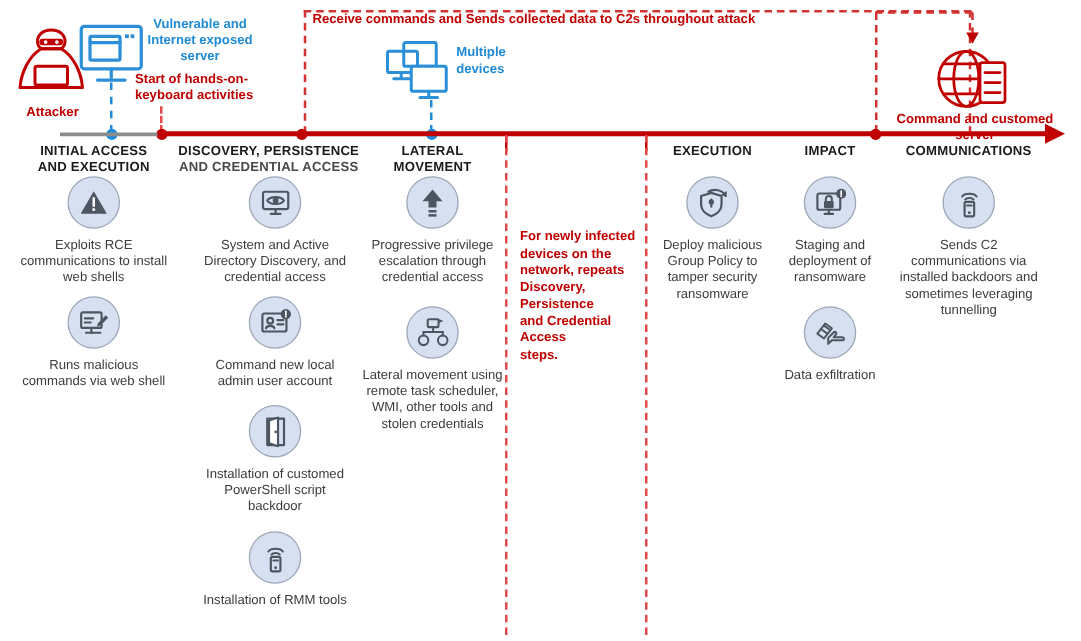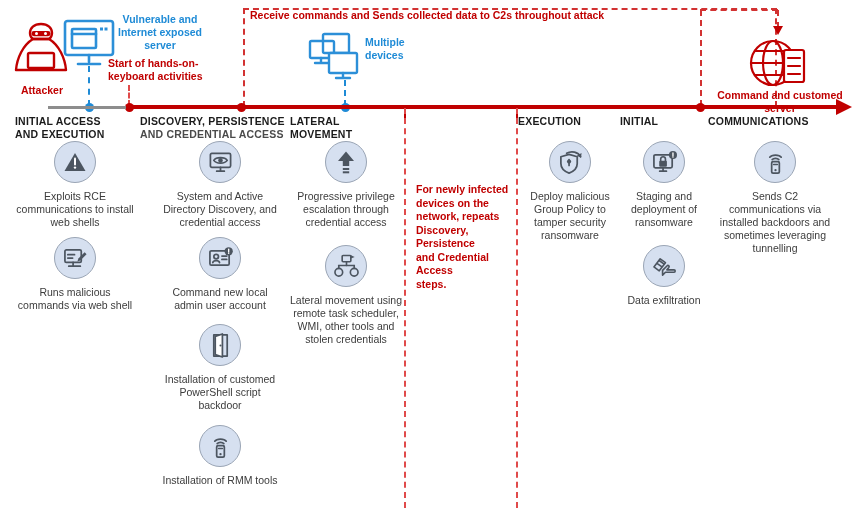--- a/index.html
+++ b/index.html
@@ -31,21 +31,21 @@
   }
   .dot{position:absolute;width:9px;height:9px;border-radius:50%;top:103px;}
   .dot-red{background:#c00000;}
   .dot-blue{background:#1f8bd6;}
 
   
   .tick{position:absolute;width:2px;height:13px;background:#c00000;top:108px;}
 
   
   .phase{
-    position:absolute;text-align:left;
+    position:absolute;text-align:center;
     font-size:10.5px;font-weight:bold;color:#1b1b1b;
     letter-spacing:.2px;line-height:12.5px;
   }
   .phase .l2{color:#4a4a4a;}
 
   
   .step{position:absolute;text-align:center;}
   .step-icon{
     width:42px;height:42px;border-radius:50%;
     background:#d6e0f0;border:1.6px solid #9aa5b5;
@@ -221,21 +221,21 @@
     <div>DISCOVERY, PERSISTENCE</div>
     <div class="l2">AND CREDENTIAL ACCESS</div>
   </div>
   <div class="phase" style="left:290px;top:115px;width:112px;">
     <div>LATERAL MOVEMENT</div>
   </div>
   <div class="phase" style="left:518px;top:115px;width:104px;">
     <div>EXECUTION</div>
   </div>
   <div class="phase" style="left:620px;top:115px;width:88px;">
-    <div>INITIAL</div>
+    <div>IMPACT</div>
   </div>
   <div class="phase" style="left:708px;top:115px;width:134px;">
     <div>COMMUNICATIONS</div>
   </div>
 
   <div class="vdash-red" style="left:404px;top:108px;height:400px;"></div>
   <div class="vdash-red" style="left:516px;top:108px;height:400px;"></div>
 
   <div class="note-red" style="left:416px;top:183px;width:100px;">
     <div>For newly infected</div>

